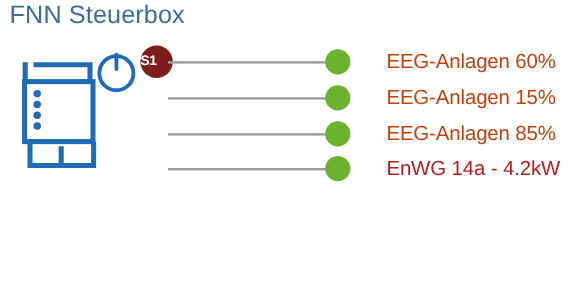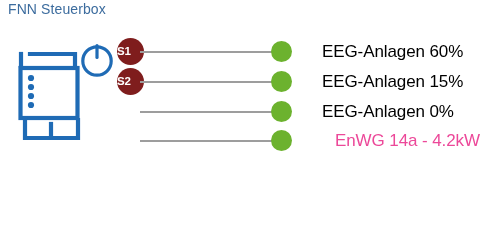--- a/index.html
+++ b/index.html
@@ -13,21 +13,21 @@
     position: relative;
     overflow: hidden;
     font-family: "Liberation Sans", sans-serif;
   }
 
   
   #diagram-title {
     position: absolute;
     left: 8px;
     top: 1px;
-    font-size: 14px;
+    font-size: 21px;
     letter-spacing: 0.1px;
     color: #3C6C9E;
     font-weight: 400;
     white-space: nowrap;
   }
 
   
   #device-icon {
     position: absolute;
     left: 16px;
@@ -93,22 +93,22 @@
   .row-label {
     position: absolute;
     left: 322px;
     top: 0px;
     height: 30px;
     line-height: 30px;
     font-size: 17px;
     white-space: nowrap;
     letter-spacing: -0.1px;
   }
-  .label-green { color: #000000; }
-  .label-red   { color: #ec4899; margin-left: 13px; }
+  .label-green { color: #c2410c; }
+  .label-red   { color: #b91c1c; }
 </style>
 </head>
 <body>
 
 <div id="diagram-title">FNN Steuerbox</div>
 
 <div id="device-icon">
   <svg viewBox="0 0 75 105" width="75" height="105" xmlns="http://www.w3.org/2000/svg">
     <g fill="none" stroke="#1F6BB5" stroke-width="4.2" stroke-linecap="square">
 
@@ -142,30 +142,29 @@
 <div id="rows">
 
   <div class="row" style="top:37px">
     <div class="badge">S1</div>
     <div class="row-line"></div>
     <div class="status-dot"></div>
     <div class="row-label label-green">EEG-Anlagen 60%</div>
   </div>
 
   <div class="row" style="top:67px">
-    <div class="badge">S2</div>
     <div class="row-line"></div>
     <div class="status-dot"></div>
     <div class="row-label label-green">EEG-Anlagen 15%</div>
   </div>
 
   <div class="row" style="top:97px">
     <div class="row-line"></div>
     <div class="status-dot"></div>
-    <div class="row-label label-green">EEG-Anlagen 0%</div>
+    <div class="row-label label-green">EEG-Anlagen 85%</div>
   </div>
 
   <div class="row" style="top:126px">
     <div class="row-line"></div>
     <div class="status-dot"></div>
     <div class="row-label label-red">EnWG 14a - 4.2kW</div>
   </div>
 
 </div>
 

